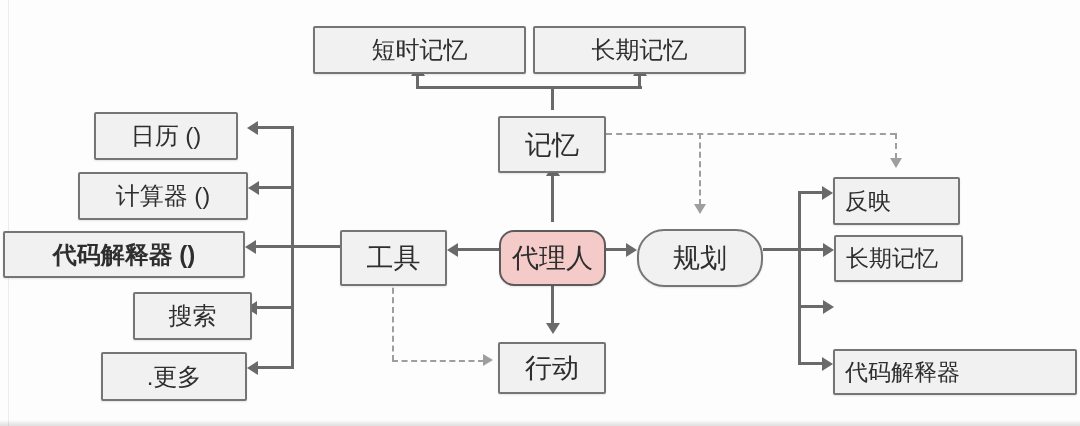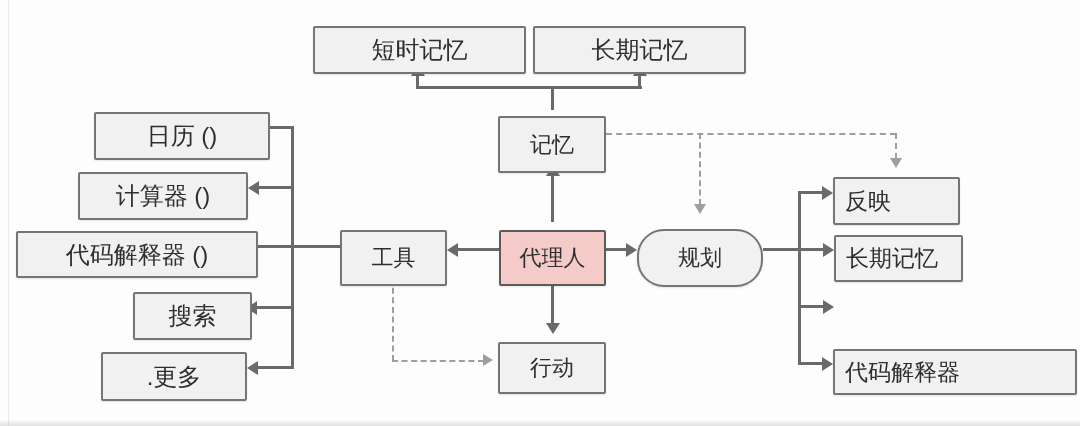--- a/index.html
+++ b/index.html
@@ -27,35 +27,36 @@
     display:flex;align-items:center;justify-content:center;
     font-size:24px;
     border-radius:2px;
     box-shadow:0 1px 2px rgba(0,0,0,0.10);
     white-space:nowrap;
     margin-top:8px;
   }
   .node.agent{
     background:var(--agent-fill,#f4cbc9);
     border-color:var(--agent-border,#5a5a5a);
+    border-radius:15px;
   }
   .node.leftcol{font-size:24px;}
   .node.rightcol{justify-content:flex-start;padding-left:10px;font-size:23px;}
-  .node.center{font-size:22px;}
+  .node.center{font-size:27px;}
   
   .n-short{left:313px;top:18px;width:213px;height:48px;}
   .n-long{left:533px;top:18px;width:213px;height:48px;}
   .n-memory{left:498px;top:108px;width:108px;height:57px;}
   .n-agent{left:499px;top:222px;width:107px;height:56px;}
   .n-tools{left:340px;top:222px;width:107px;height:56px;}
   .n-planning{left:637px;top:221px;width:126px;height:58px;border-radius:27px;}
   .n-action{left:498px;top:334px;width:108px;height:52px;}
-  .n-calendar{left:94px;top:104px;width:176px;height:48px;}
+  .n-calendar{left:94px;top:104px;width:144px;height:48px;}
   .n-calculator{left:78px;top:164px;width:170px;height:48px;}
-  .n-codeint{left:16px;top:223px;width:242px;height:47px;}
+  .n-codeint{left:3px;top:223px;width:242px;height:47px;font-weight:bold;}
   .n-search{left:133px;top:284px;width:119px;height:48px;}
   .n-more{left:101px;top:344px;width:146px;height:49px;}
   .n-reflection{left:833px;top:169px;width:127px;height:48px;}
   .n-selfcrit{left:834px;top:227px;width:129px;height:47px;}
   .n-cot{left:834px;top:285px;width:192px;height:46px;}
   .n-subgoal{left:833px;top:341px;width:244px;height:46px;}
   
   .ln{position:absolute;background:var(--solid-line,#6a6a6a);}
   .ah{position:absolute;width:0;height:0;}
   .ah.up{border-left:7px solid transparent;border-right:7px solid transparent;border-bottom:11px solid var(--solid-line,#6a6a6a);}

